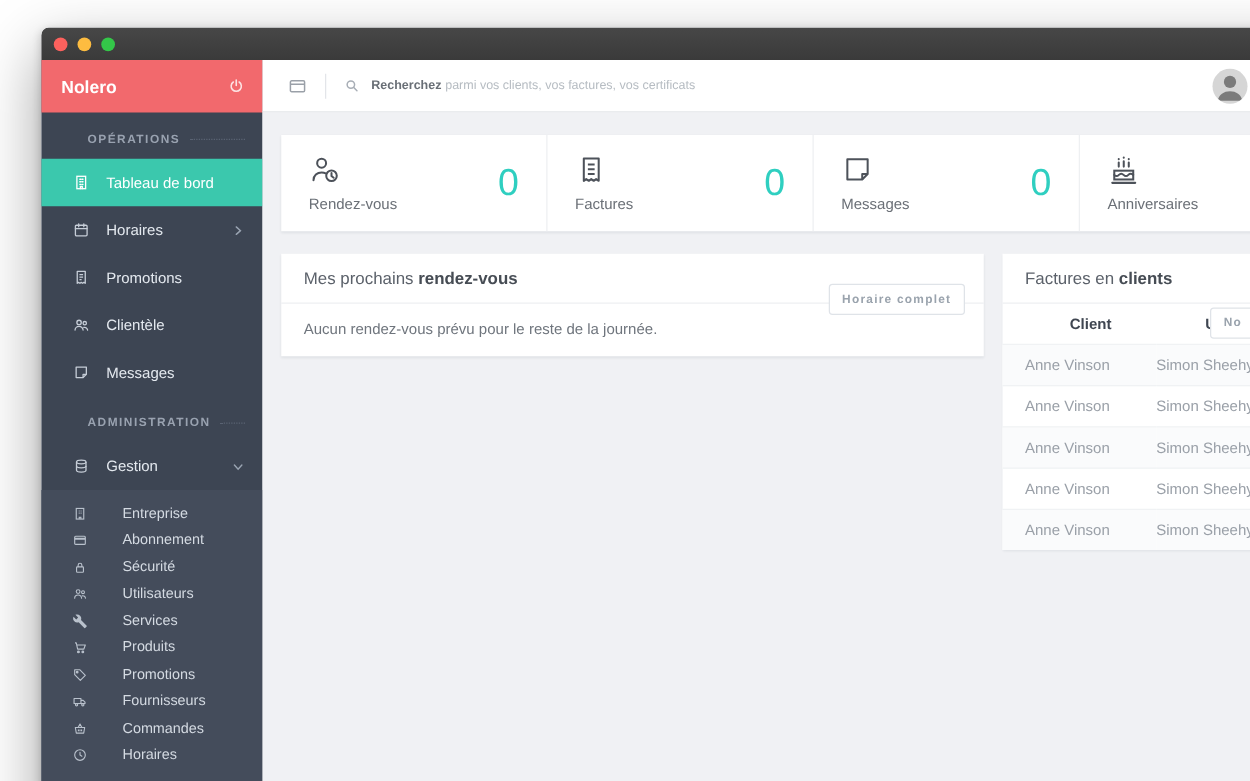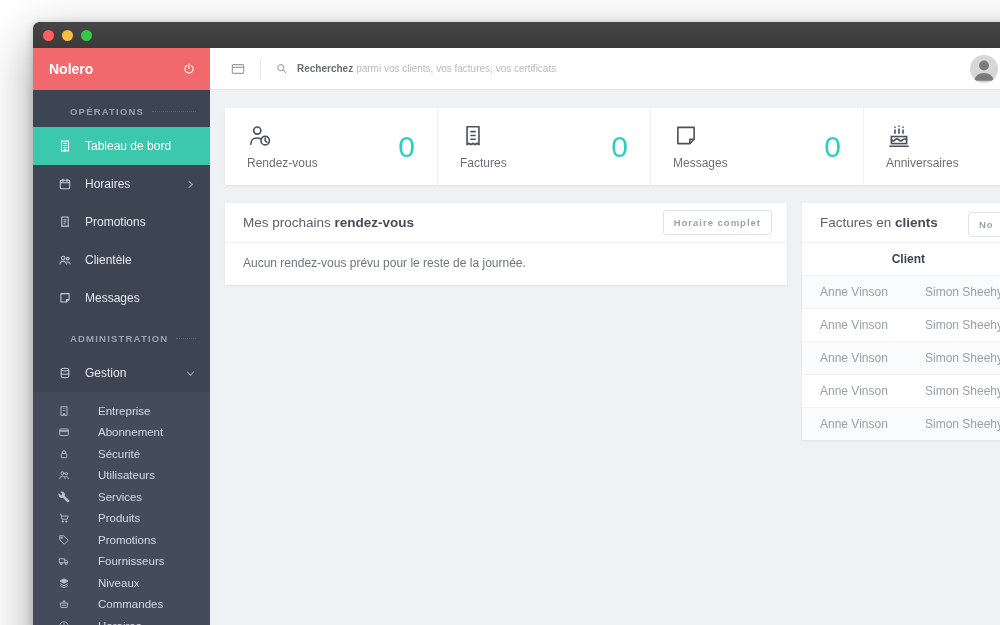--- a/index.html
+++ b/index.html
@@ -92,27 +92,27 @@
   .panel-invoices { flex:0 0 260px; }
   .panel-head {
     height:40px; display:flex; align-items:center; justify-content:space-between;
     padding:0 15px 0 18px; border-bottom:1px solid #eef0f2; position:relative;
   }
   .panel-title { font-size:13.5px; color:#5b616a; }
   .panel-title b { color:#464c54; font-weight:bold; }
   .btn-ghost {
     border:1px solid #dfe3e8; border-radius:3px; background:#fff; color:#9aa3ad;
     font-family:"Liberation Sans", sans-serif;
-    font-size:9.5px; font-weight:bold; letter-spacing:1px; padding:6px 10px; cursor:pointer;
+    font-size:9.5px; font-weight:bold; letter-spacing:1px; padding:6px 10px; cursor:pointer;margin-top:34px;
   }
   .btn-cut { position:absolute; left:166px; top:9px; width:130px; text-align:left; }
   .panel-body { padding:13px 18px 15px 18px; font-size:12px; color:#6f757d; }
 
   table { width:100%; border-collapse:collapse; font-size:12px; table-layout:fixed; }
-  th { text-align:right; font-weight:bold; color:#3f4651; padding:9px 0 9px 18px; }
+  th { text-align:center; font-weight:bold; color:#3f4651; padding:9px 0 9px 18px; }
   th:first-child { width:123px; }
   th:last-child { padding-left:0; }
   td { color:#9aa0a8; padding:9px 0 9px 18px; border-top:1px solid #f0f2f4; }
   td:last-child { padding-left:0; }
   tbody tr:nth-child(odd) { background:#fafbfc; }
 </style>
 </head>
 <body>
 
 <div class="stage">
@@ -289,30 +289,20 @@
           <div class="sub-item">
             <span class="ico">
               <svg viewBox="0 0 24 24" fill="none" stroke="currentColor" stroke-width="1.8" stroke-linejoin="round">
                   <path d="M2.5 7.5h11v8h-11z"></path>
                   <path d="M13.5 10.5h3.5l3 3v2h-6.5"></path>
                   <circle cx="6.5" cy="17.5" r="1.8"></circle>
                   <circle cx="16.5" cy="17.5" r="1.8"></circle>
                 </svg>
             </span>
             <span>Fournisseurs</span>
-          </div>
-          <div class="sub-item">
-            <span class="ico">
-              <svg viewBox="0 0 24 24" fill="none" stroke="currentColor" stroke-width="1.8" stroke-linejoin="round">
-                  <path d="M12 3.5l8 4.5-8 4.5-8-4.5z" fill="currentColor"></path>
-                  <path d="M4.5 13.5l7.5 4.2 7.5-4.2"></path>
-                  <path d="M4.5 17.2l7.5 4.2 7.5-4.2"></path>
-                </svg>
-            </span>
-            <span>Niveaux</span>
           </div>
           <div class="sub-item">
             <span class="ico">
               <svg viewBox="0 0 24 24" fill="none" stroke="currentColor" stroke-width="1.8" stroke-linejoin="round">
                   <path d="M4.5 10h15l-1.6 9H6.1z"></path>
                   <path d="M9 10l3-5.5L15 10M9.5 13v3M12 13v3M14.5 13v3"></path>
                 </svg>
             </span>
             <span>Commandes</span>
           </div>

